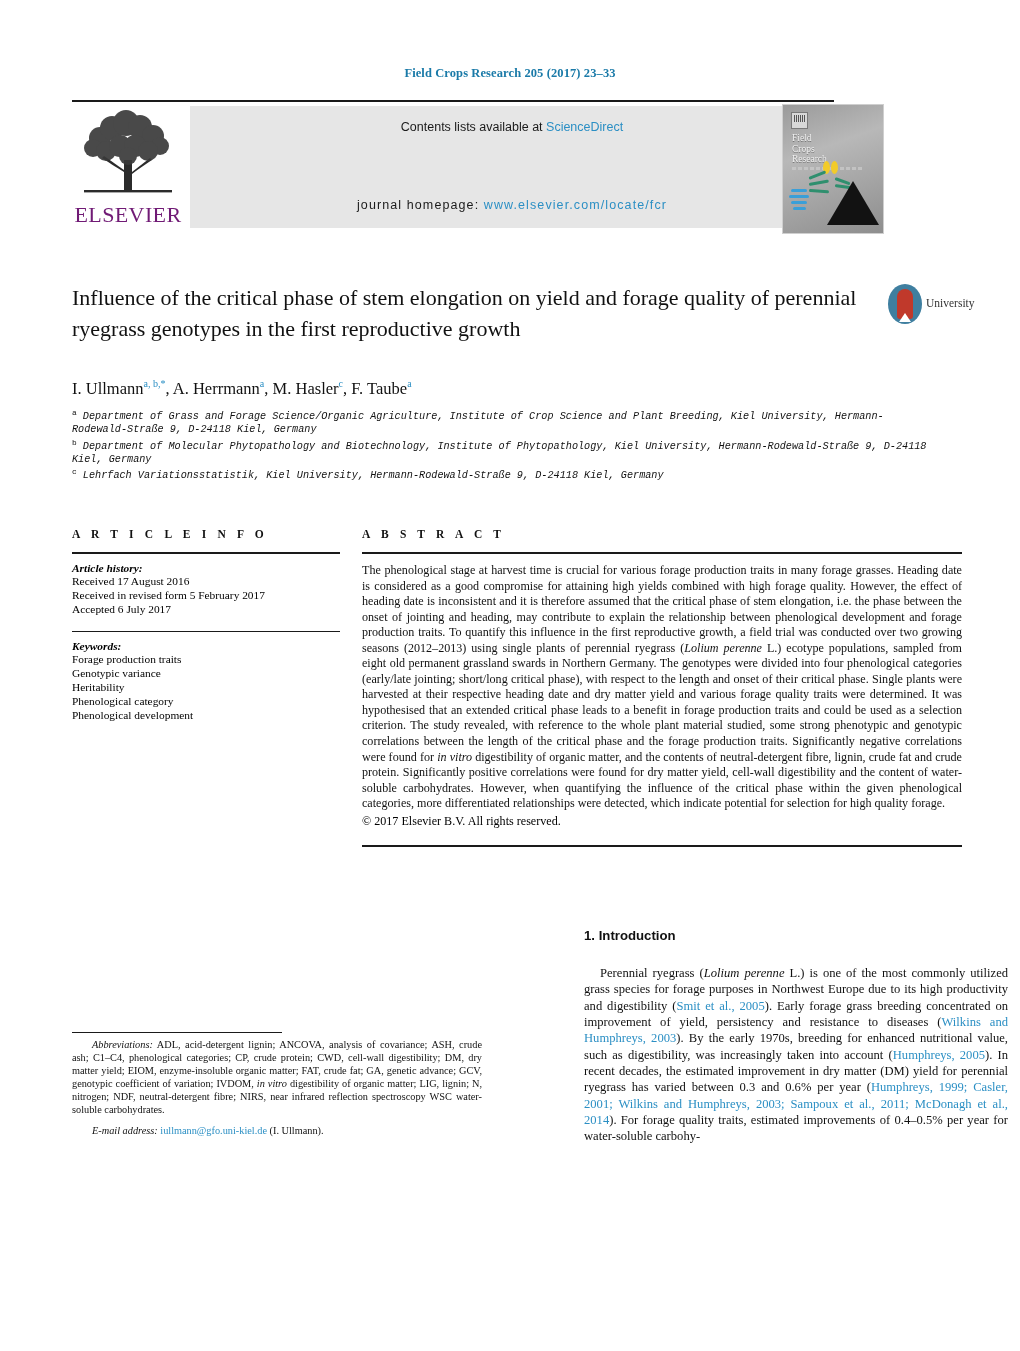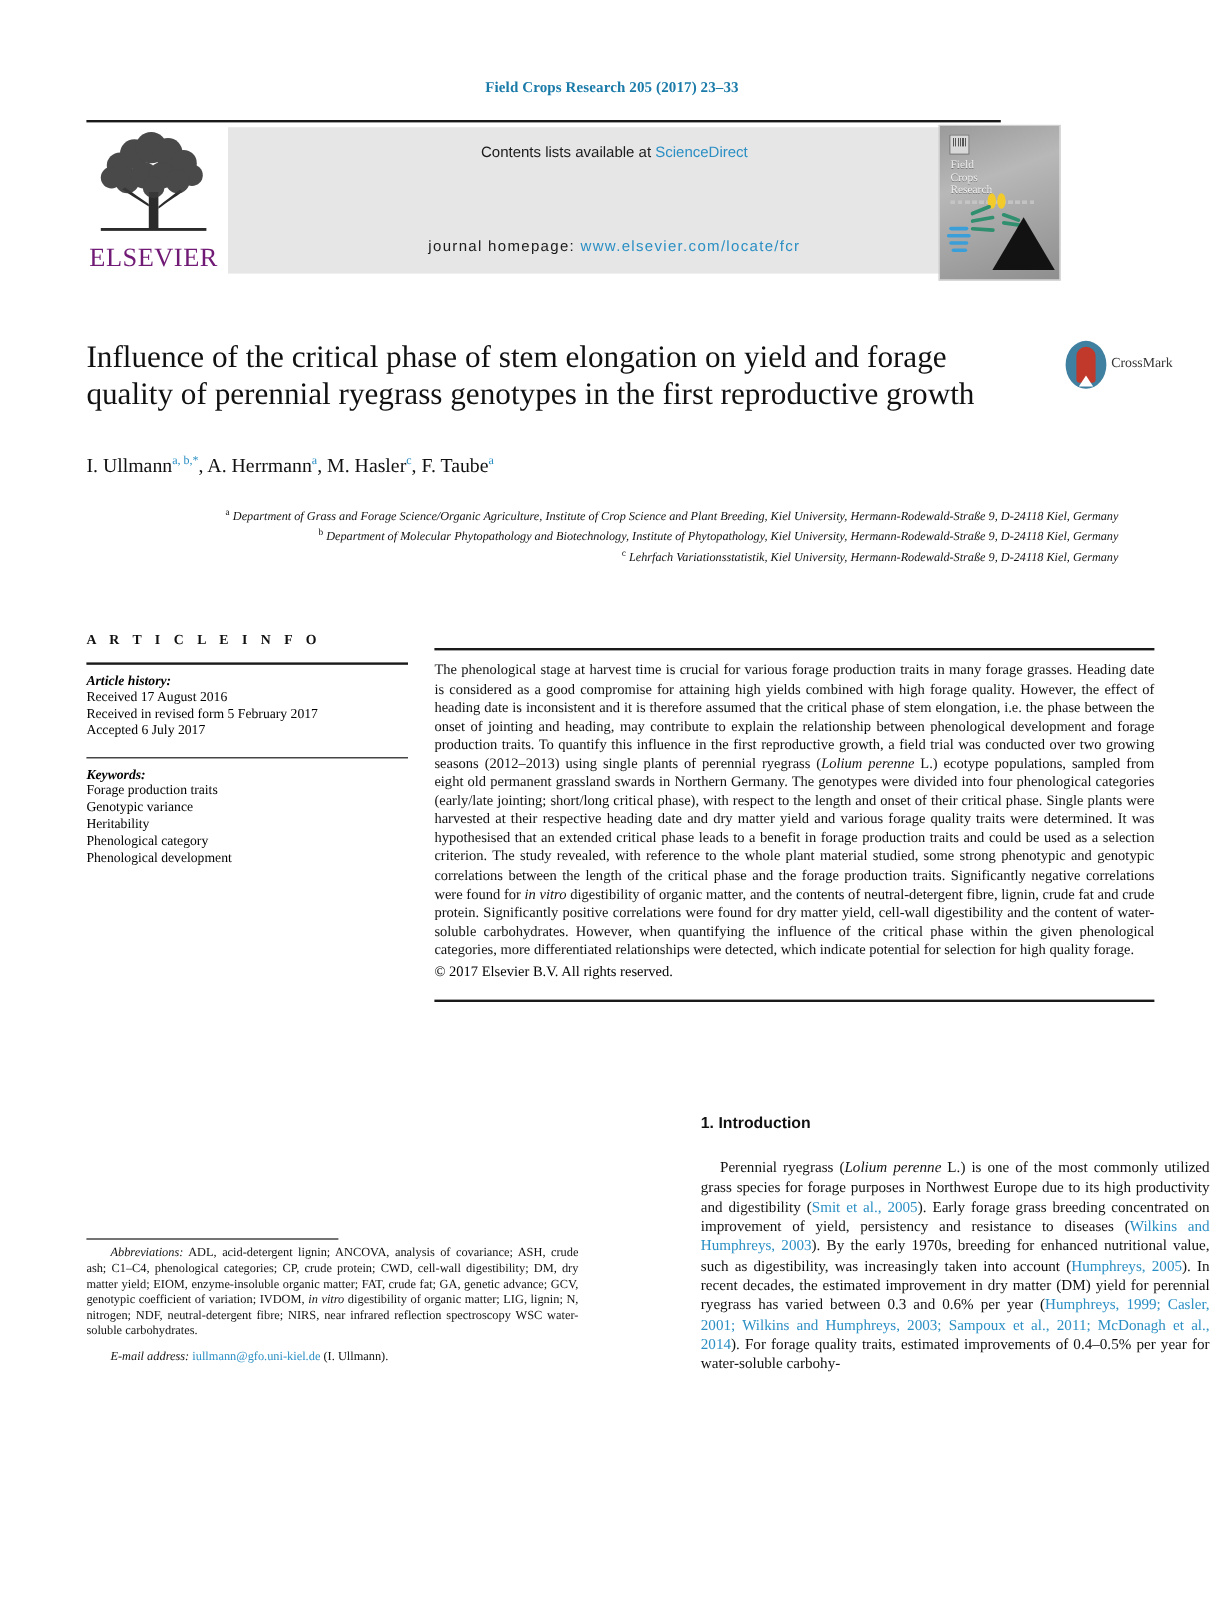--- a/index.html
+++ b/index.html
@@ -191,21 +191,21 @@
 
   
   .title-block {
     position: absolute;
     left: 72px;
     top: 282px;
     width: 790px;
   }
   .article-title {
     font-family: "Liberation Serif", serif;
-    font-size: 26px;
+    font-size: 22px;
     line-height: 31px;
     color: #111;
     margin: 0;
     font-weight: normal;
     width: 790px;
   }
   .crossmark {
     position: absolute;
     left: 888px;
     top: 284px;
@@ -256,28 +256,27 @@
   .authors sup {
     color: #2b8fc4;
     font-size: 10px;
     vertical-align: super;
   }
 
   
   .affiliations {
     position: absolute;
     left: 72px;
-    top: 421px;
+    top: 407px;
     width: 860px;
-    font-family: Liberation Serif, serif;
+    font-family: Liberation Mono, monospace;
     font-style: italic;
     font-size: 10.2px;
     line-height: 12.6px;
     color: #111;
-    text-align: right;
   }
   .affiliations div { margin-bottom: 0px; }
   .affiliations sup {
     font-style: normal;
     font-size: 7.8px;
     vertical-align: super;
   }
 
   
   .info-col {
@@ -476,21 +475,21 @@
     <div class="cover-wave" style="left:10px;top:102px;width:13px;"></div>
     <div class="cover-triangle"></div>
   </div>
 
   <div class="title-block">
     <h1 class="article-title">Influence of the critical phase of stem elongation on yield and forage quality of perennial ryegrass genotypes in the first reproductive growth</h1>
   </div>
 
   <div class="crossmark">
     <span class="crossmark-badge"></span>
-    <span class="crossmark-text">CrossMark</span>
+    <span class="crossmark-text">University</span>
   </div>
 
   <div class="authors">I. Ullmann<sup>a, b,*</sup>, A. Herrmann<sup>a</sup>, M. Hasler<sup>c</sup>, F. Taube<sup>a</sup></div>
 
   <div class="affiliations">
     <div><sup>a</sup> <span>Department of Grass and Forage Science/Organic Agriculture, Institute of Crop Science and Plant Breeding, Kiel University, Hermann-Rodewald-Straße 9, D-24118 Kiel, Germany</span></div>
     <div><sup>b</sup> <span>Department of Molecular Phytopathology and Biotechnology, Institute of Phytopathology, Kiel University, Hermann-Rodewald-Straße 9, D-24118 Kiel, Germany</span></div>
     <div><sup>c</sup> <span>Lehrfach Variationsstatistik, Kiel University, Hermann-Rodewald-Straße 9, D-24118 Kiel, Germany</span></div>
   </div>
 
@@ -504,20 +503,21 @@
     <div class="hr-sep"></div>
     <div class="kw-title">Keywords:</div>
     <div class="kw-line">Forage production traits</div>
     <div class="kw-line">Genotypic variance</div>
     <div class="kw-line">Heritability</div>
     <div class="kw-line">Phenological category</div>
     <div class="kw-line">Phenological development</div>
   </div>
 
   <div class="abs-col">
+    <div class="sec-label">A B S T R A C T</div>
     <div class="thin-rule"></div>
     <div class="abstract-body">The phenological stage at harvest time is crucial for various forage production traits in many forage grasses. Heading date is considered as a good compromise for attaining high yields combined with high forage quality. However, the effect of heading date is inconsistent and it is therefore assumed that the critical phase of stem elongation, i.e. the phase between the onset of jointing and heading, may contribute to explain the relationship between phenological development and forage production traits. To quantify this influence in the first reproductive growth, a field trial was conducted over two growing seasons (2012–2013) using single plants of perennial ryegrass (<em>Lolium perenne</em> L.) ecotype populations, sampled from eight old permanent grassland swards in Northern Germany. The genotypes were divided into four phenological categories (early/late jointing; short/long critical phase), with respect to the length and onset of their critical phase. Single plants were harvested at their respective heading date and dry matter yield and various forage quality traits were determined. It was hypothesised that an extended critical phase leads to a benefit in forage production traits and could be used as a selection criterion. The study revealed, with reference to the whole plant material studied, some strong phenotypic and genotypic correlations between the length of the critical phase and the forage production traits. Significantly negative correlations were found for <em>in vitro</em> digestibility of organic matter, and the contents of neutral-detergent fibre, lignin, crude fat and crude protein. Significantly positive correlations were found for dry matter yield, cell-wall digestibility and the content of water-soluble carbohydrates. However, when quantifying the influence of the critical phase within the given phenological categories, more differentiated relationships were detected, which indicate potential for selection for high quality forage.</div>
     <div class="copyright-line">© 2017 Elsevier B.V. All rights reserved.</div>
     <div class="abs-bottom-rule"></div>
   </div>
 
   <div class="footnote-rule"></div>
   <div class="footnotes">
     <p class="indent"><em>Abbreviations:</em> ADL, acid-detergent lignin; ANCOVA, analysis of covariance; ASH, crude ash; C1–C4, phenological categories; CP, crude protein; CWD, cell-wall digestibility; DM, dry matter yield; EIOM, enzyme-insoluble organic matter; FAT, crude fat; GA, genetic advance; GCV, genotypic coefficient of variation; IVDOM, <em>in vitro</em> digestibility of organic matter; LIG, lignin; N, nitrogen; NDF, neutral-detergent fibre; NIRS, near infrared reflection spectroscopy WSC water-soluble carbohydrates.</p>
     <p class="indent">

